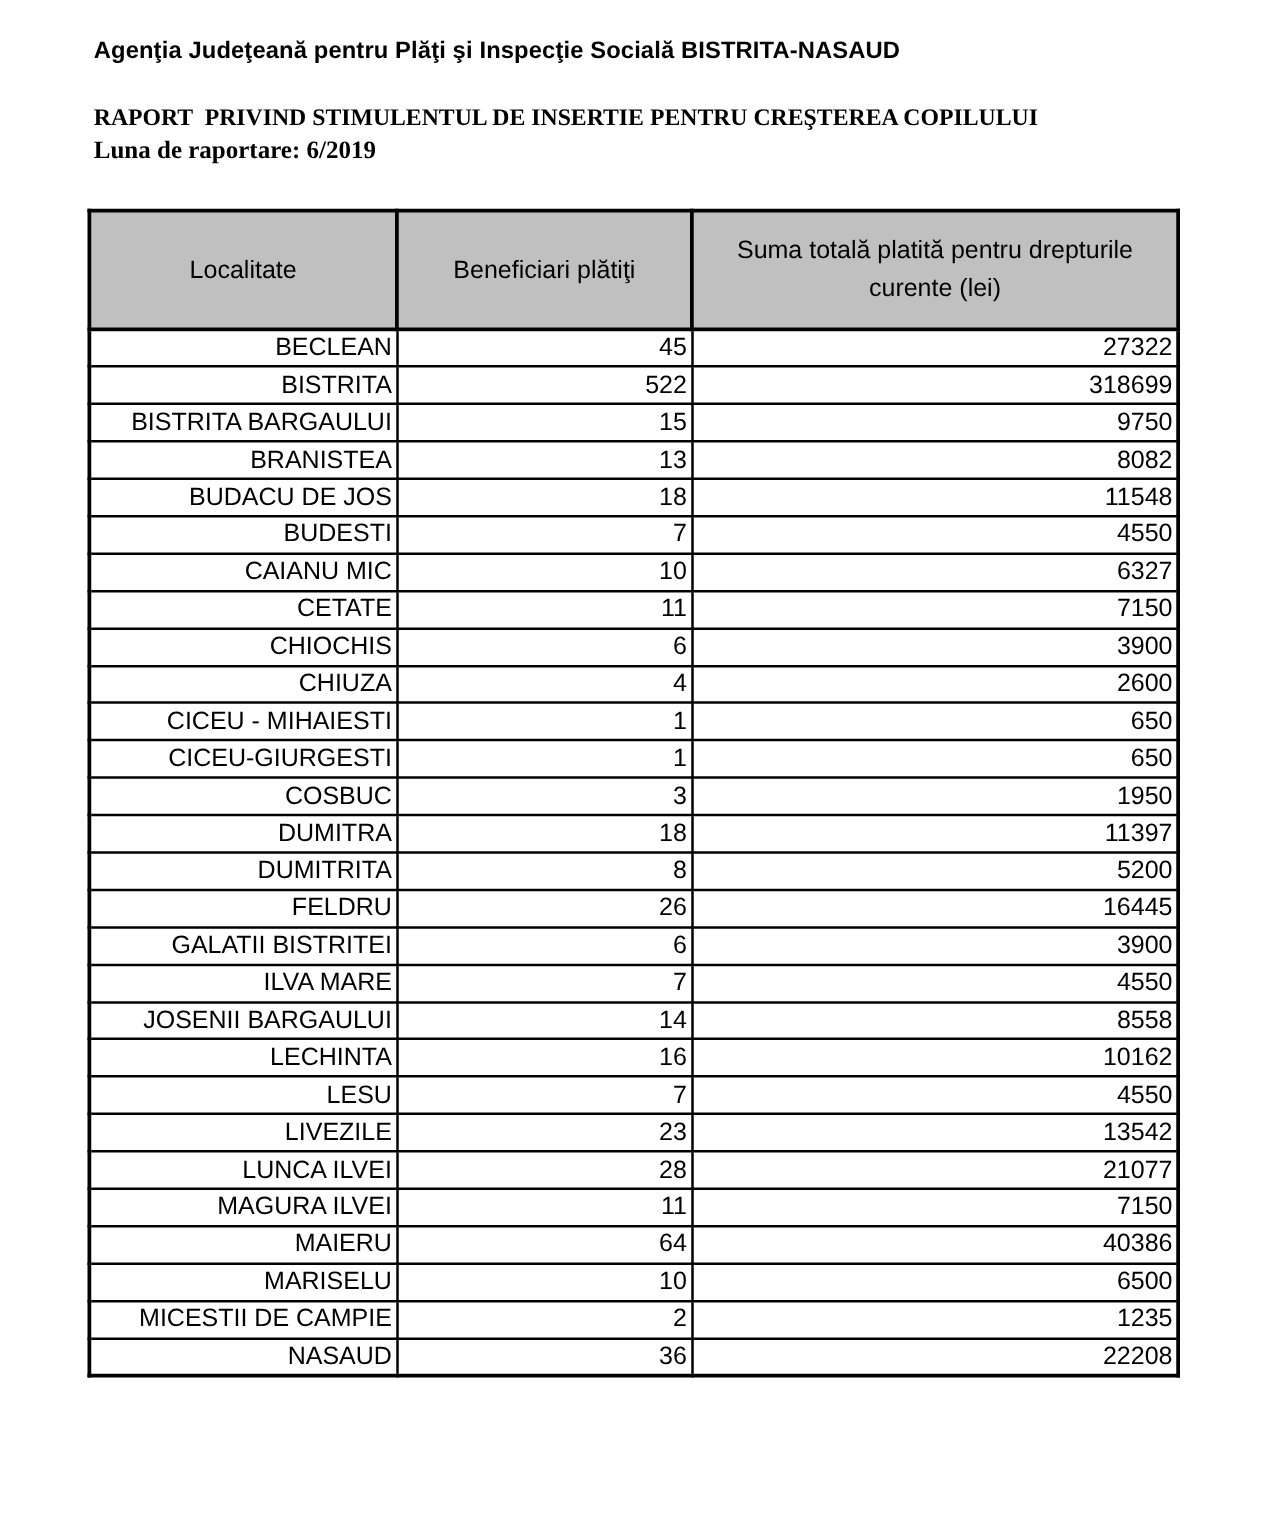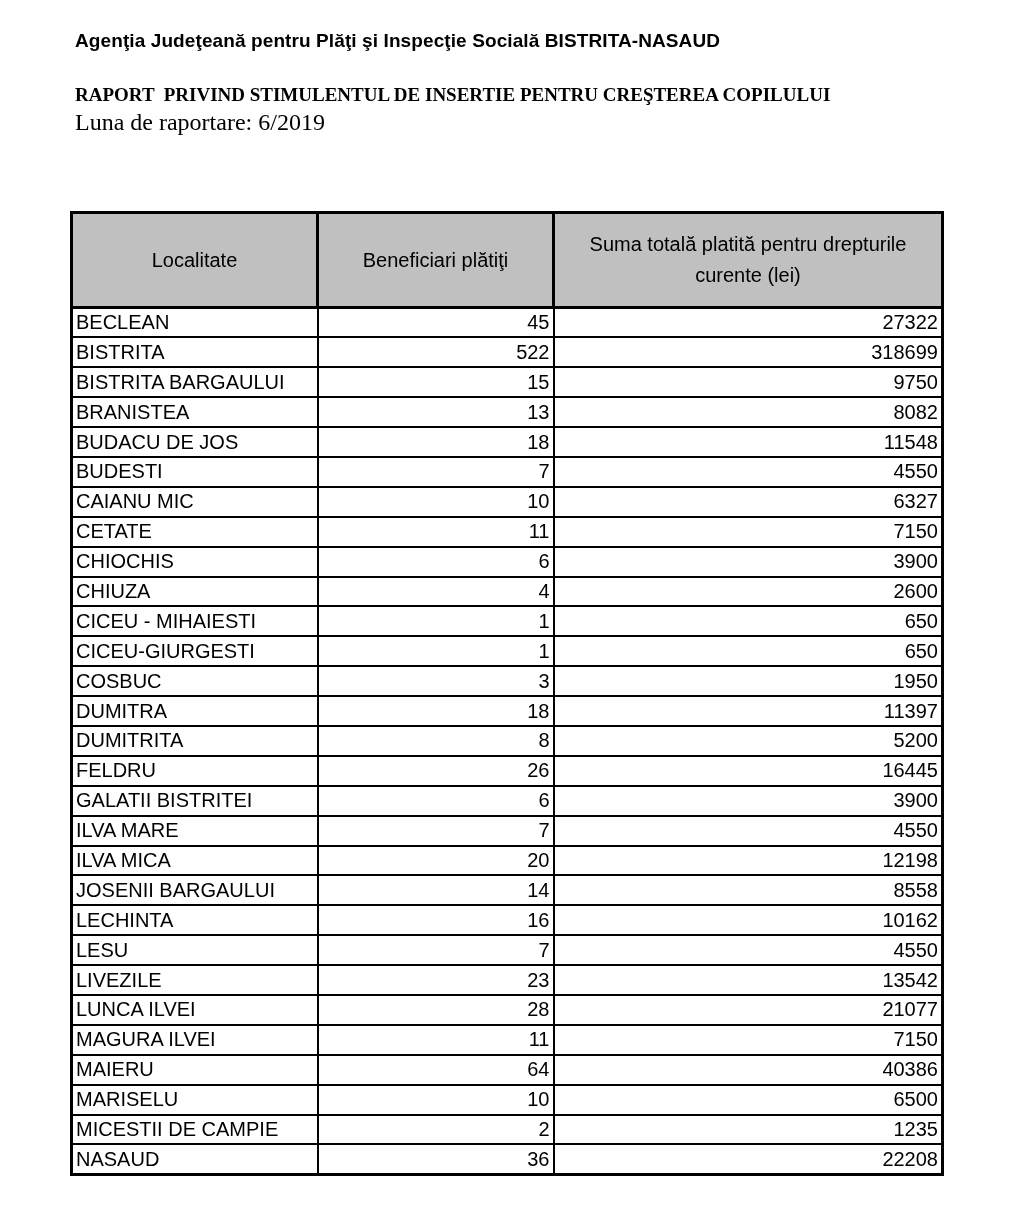--- a/index.html
+++ b/index.html
@@ -30,31 +30,30 @@
     font-family: "Liberation Serif", serif;
     font-weight: bold;
     font-size: 19px;
     white-space: pre;
   }
   .report-month {
     position: absolute;
     left: 75px;
     top: 109px;
     font-family: "Liberation Serif", serif;
-    font-weight: normal;
-    font-size: 24px;
+    font-weight: bold;
+    font-size: 20px;
     white-space: nowrap;
   }
 
   .table-wrap {
     position: absolute;
     left: 70px;
     top: 167px;
     width: 871px;
-    margin-top: 44px;
   }
   table.report {
     border-collapse: collapse;
     width: 871px;
     table-layout: fixed;
     border: 3px solid #000000;
   }
   table.report col.c1 { width: 246px; }
   table.report col.c2 { width: 236px; }
   table.report col.c3 { width: 389px; }
@@ -72,21 +71,21 @@
   }
   table.report td {
     border: 2px solid #000000;
     height: 29.9px;
     font-size: 20px;
     vertical-align: middle;
     padding: 0 3px;
     white-space: nowrap;
     overflow: hidden;
   }
-  td.loc { text-align: left; padding-left: 4px; }
+  td.loc { text-align: right; padding-left: 4px; }
   td.num { text-align: right; padding-right: 3px; }
 </style>
 </head>
 <body>
 
 <div class="page">
 
   <div class="agency-title">Agenţia Judeţeană pentru Plăţi şi Inspecţie Socială BISTRITA-NASAUD</div>
 
   <div class="report-title">RAPORT  PRIVIND STIMULENTUL DE INSERTIE PENTRU CREŞTEREA COPILULUI</div>
@@ -192,25 +191,20 @@
       <td class="loc">GALATII BISTRITEI</td>
       <td class="num">6</td>
       <td class="num">3900</td>
     </tr>
           <tr>
       <td class="loc">ILVA MARE</td>
       <td class="num">7</td>
       <td class="num">4550</td>
     </tr>
           <tr>
-      <td class="loc">ILVA MICA</td>
-      <td class="num">20</td>
-      <td class="num">12198</td>
-    </tr>
-          <tr>
       <td class="loc">JOSENII BARGAULUI</td>
       <td class="num">14</td>
       <td class="num">8558</td>
     </tr>
           <tr>
       <td class="loc">LECHINTA</td>
       <td class="num">16</td>
       <td class="num">10162</td>
     </tr>
           <tr>

